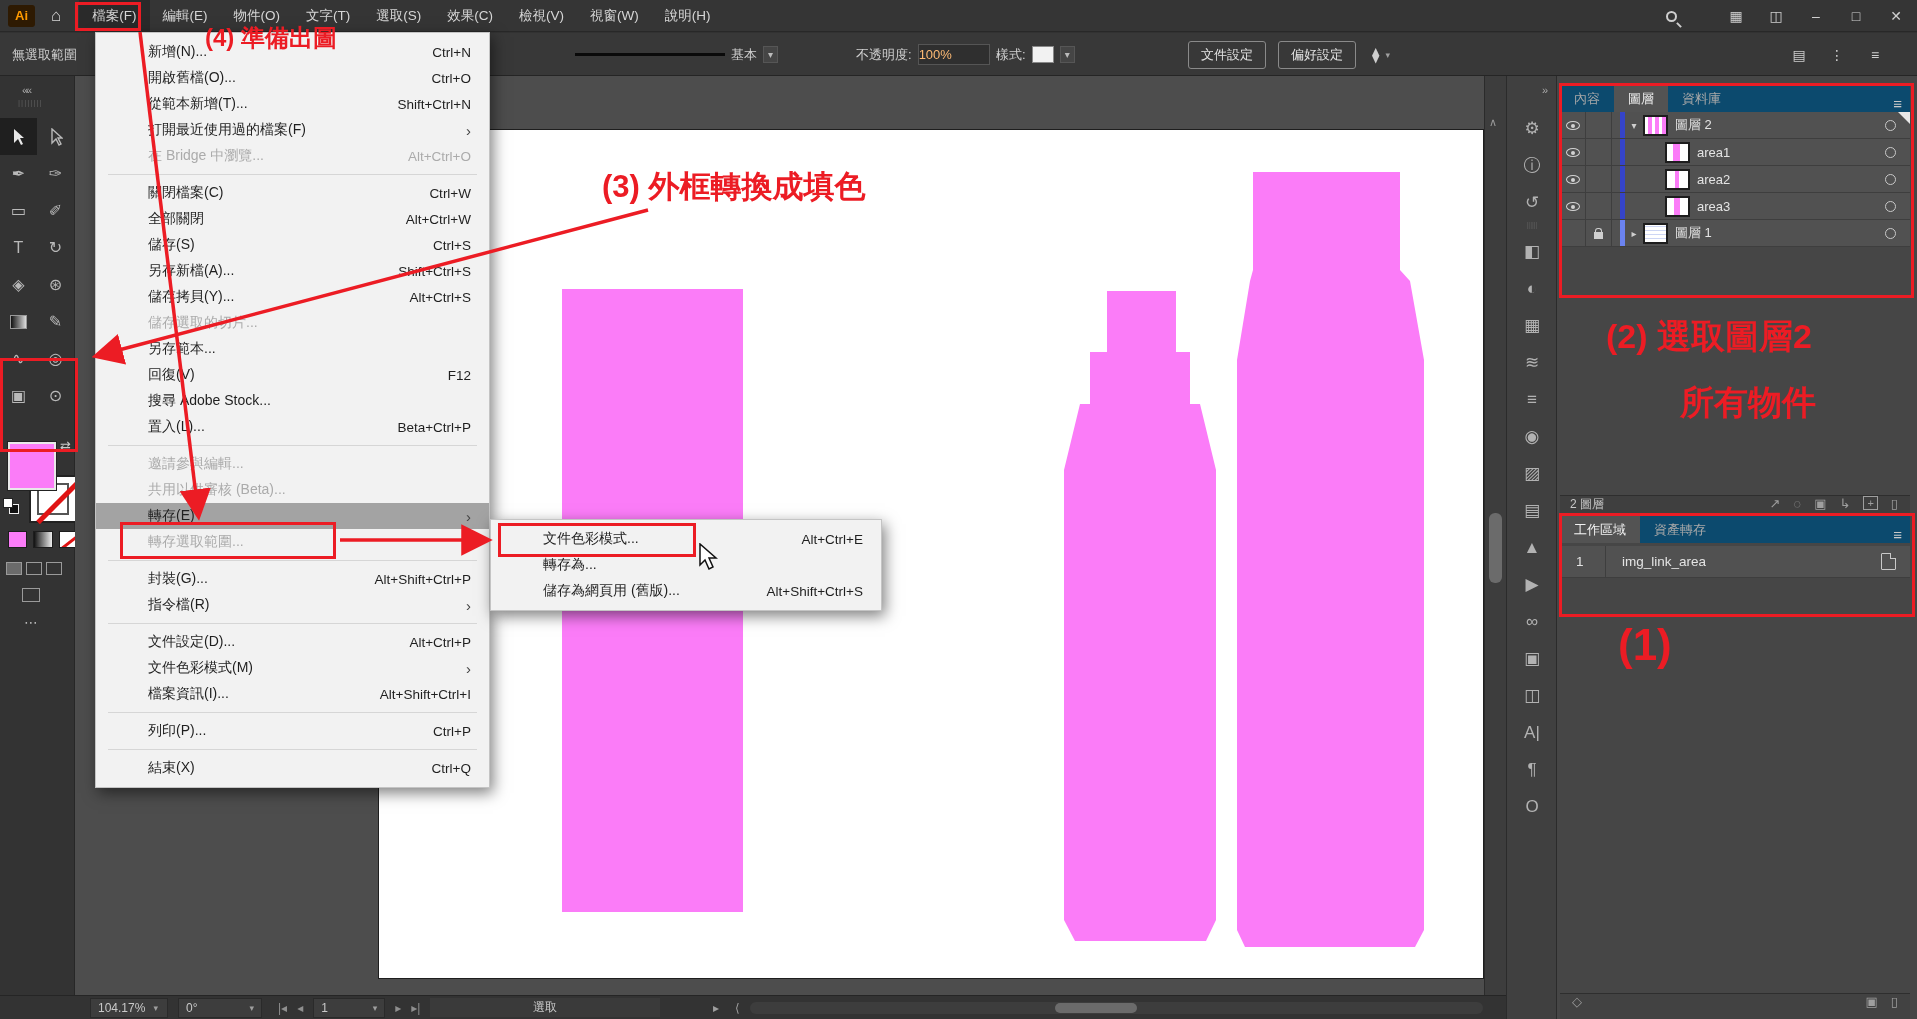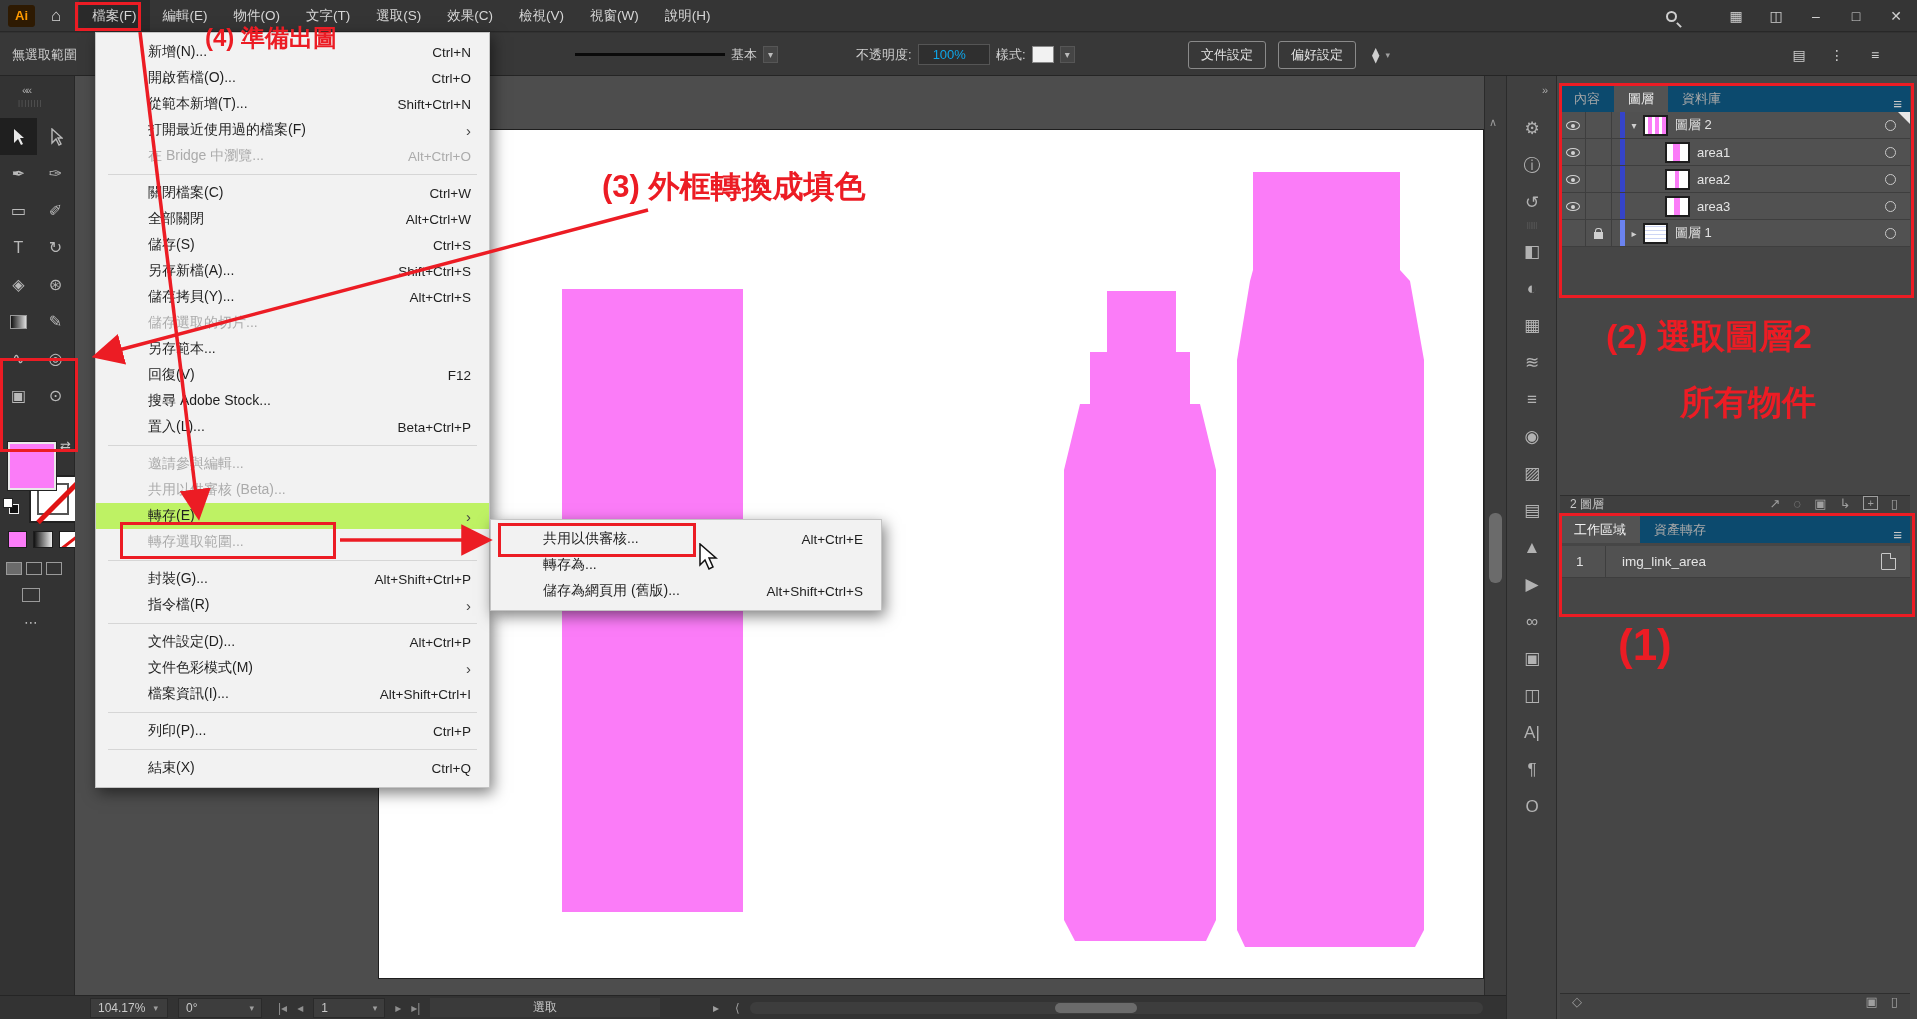--- a/index.html
+++ b/index.html
@@ -18,21 +18,21 @@
   .menu-item.active { background:#2a2a2a; }
   .tb-right { position:absolute; right:0; top:0; height:32px; display:flex; align-items:center; gap:22px; padding-right:12px; }
   .tb-ic { color:#cfcfcf; font-size:14px; width:18px; text-align:center; }
   .search-glyph { width:11px; height:11px; border:2px solid #cfcfcf; border-radius:50%; position:relative; display:inline-block; }
   .search-glyph:after { content:""; position:absolute; width:2px; height:6px; background:#cfcfcf; left:10px; top:9px; transform:rotate(-45deg); }
 
   
   .controlbar { position:absolute; left:0; top:33px; width:1917px; height:43px;
     background:#383838; border-bottom:1px solid #252525; color:#cfcfcf; font-size:13px; }
   .cb { position:absolute; top:0; height:43px; display:flex; align-items:center; gap:6px; }
-  .well { background:#2f2f2f; border:1px solid #555; padding:2px 14px; color:#0ea5e9; }
+  .well { background:#2f2f2f; border:1px solid #555; padding:2px 0; color:#fdba74; }
   .cb-btn { border:1px solid #8a8a8a; border-radius:3px; padding:4px 12px; color:#e2e2e2; font-size:13px; background:transparent; }
   .stroke-line { width:150px; height:3px; background:#0a0a0a; }
   .mini-dd { color:#bbb; font-size:10px; background:#454545; border:1px solid #565656; padding:2px 4px; }
   .swatch-w { width:22px; height:17px; background:#f2f2f2; border:1px solid #888; }
 
   
   .toolbar { position:absolute; left:0; top:76px; width:75px; height:919px; background:#333333; border-right:1px solid #272727; }
   .collapse-ic { position:absolute; left:22px; top:8px; color:#a9a9a9; font-size:11px; letter-spacing:-2px;}
   .handle-dots { position:absolute; left:18px; color:#5d5d5d; font-size:8px; letter-spacing:1px; }
   .toolgrid { position:absolute; left:0; top:42px; width:75px; display:grid; grid-template-columns:37px 37px; }
@@ -104,21 +104,21 @@
   .sb-well { background:#3d3d3d; border:1px solid #2a2a2a; height:20px; display:flex; align-items:center; padding:0 7px; gap:8px; }
   .sb-dd { color:#9f9f9f; font-size:9px; }
   .tool-hint-well { position:absolute; left:430px; top:2px; width:230px; height:19px; background:#3a3a3a; display:flex; align-items:center; justify-content:center; }
   .hscroll-track { position:absolute; left:750px; top:6px; width:733px; height:12px; background:#3d3d3d; border-radius:6px; }
   .hscroll-thumb { position:absolute; left:305px; top:1px; width:82px; height:10px; background:#6b6b6b; border-radius:5px; }
 
   
   .filemenu { position:absolute; left:95px; top:32px; width:395px; background:#f2f2f2; border:1px solid #c4c4c4;
     box-shadow:3px 5px 14px rgba(0,0,0,.5); padding:6px 0; z-index:20; }
   .fm-row { height:26px; display:flex; align-items:center; padding:0 18px 0 52px; font-size:14px; color:#1f1f1f; }
-  .fm-row.hl { background:#bef264; }
+  .fm-row.hl { background:#a3a3a3; }
   .fm-row.dis { color:#ababab; }
   .fm-sc { margin-left:auto; font-size:13.5px; }
   .fm-sub { margin-left:auto; font-size:15px; color:#444; }
   .fm-sep { height:1px; background:#d6d6d6; margin:5px 12px; }
   .submenu { position:absolute; left:490px; top:519px; width:392px; background:#f2f2f2; border:1px solid #c4c4c4;
     box-shadow:3px 5px 14px rgba(0,0,0,.5); padding:6px 0; z-index:21; }
 
   
   .redbox { position:absolute; border:3px solid #ec1c24; z-index:40; pointer-events:none; }
   .redtext { position:absolute; color:#ec1c24; font-weight:bold; z-index:41; white-space:nowrap; }
@@ -537,21 +537,21 @@
       </div>
       <div class="fm-sep"></div>
       <div class="fm-row">
         <span>結束(X)</span>
         <span class="fm-sc">Ctrl+Q</span>
       </div>
     </div>
 
   <div class="submenu" id="exportsubmenu">
       <div class="fm-row">
-        <span>共用以供審核...</span>
+        <span>文件色彩模式...</span>
         <span class="fm-sc">Alt+Ctrl+E</span>
       </div>
       <div class="fm-row">
         <span>轉存為...</span>
       </div>
       <div class="fm-row">
         <span>儲存為網頁用 (舊版)...</span>
         <span class="fm-sc">Alt+Shift+Ctrl+S</span>
       </div>
     </div>

